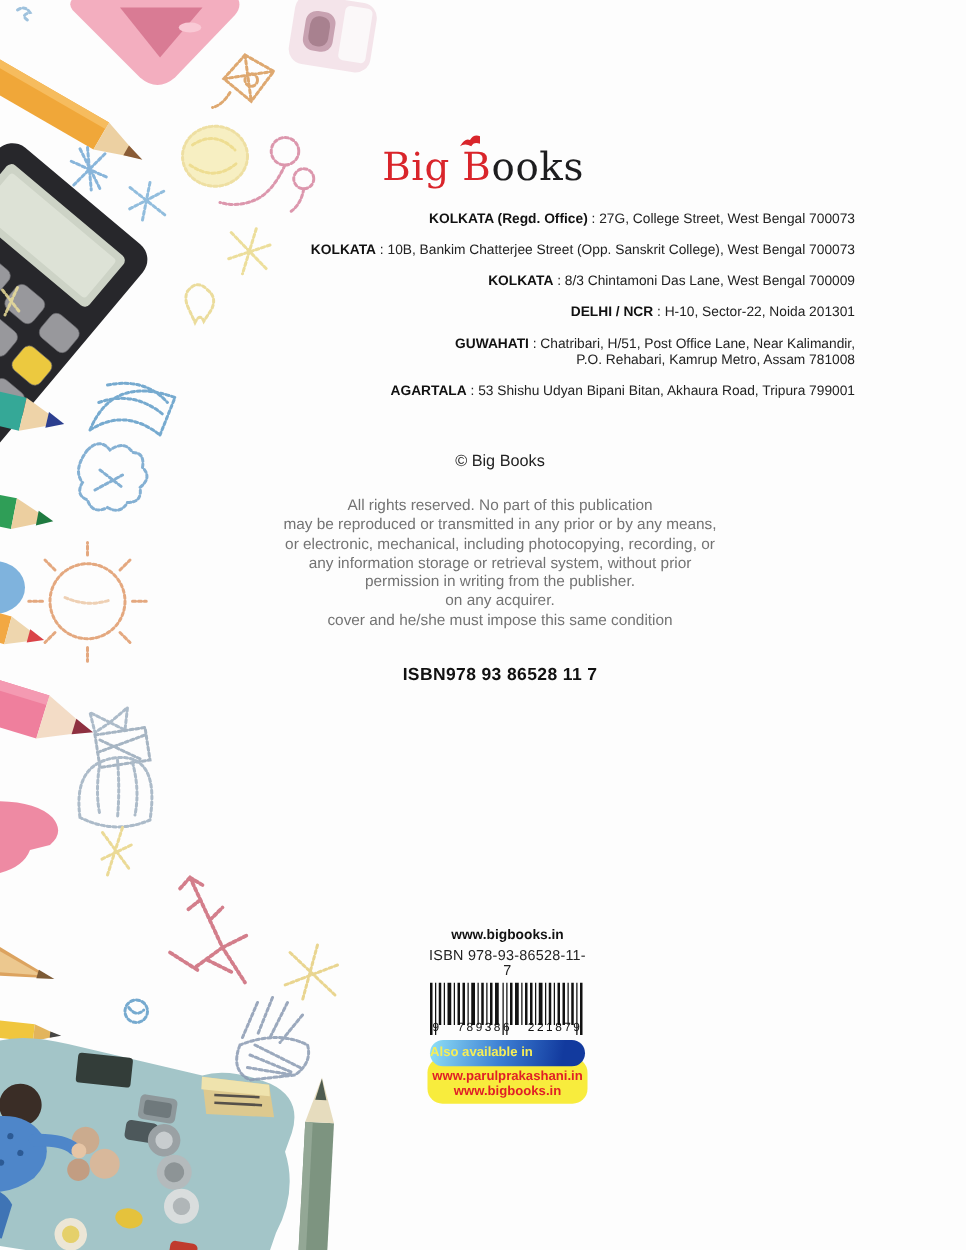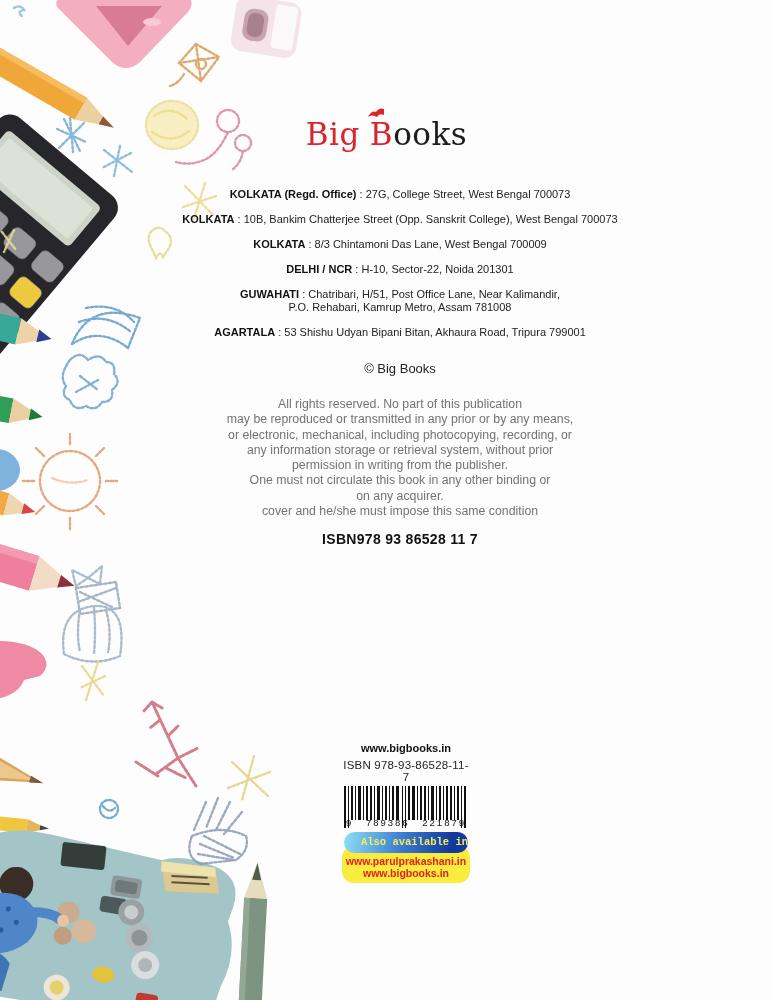--- a/index.html
+++ b/index.html
@@ -11,42 +11,42 @@
   .decor-svg { position:absolute; left:0; top:0; width:773px; height:1000px; z-index:1; }
   .content { position:absolute; left:116px; top:0; width:568px; text-align:center; z-index:2; }
 
   .logo { position:absolute; top:116px; left:0; width:100%; text-align:center;
           font-family:"DejaVu Serif", serif; font-weight:normal; font-size:31px; letter-spacing:.5px; }
   .logo .red { color:#d9252b; }
   .logo .blk { color:#1d1d1f; }
   .logo .word2 { margin-left:10px; position:relative; }
   .logo .book-flag { position:absolute; left:-3px; top:-9px; }
 
-  .addresses { position:absolute; top:188px; left:0; width:100%; }
+  .addresses { position:absolute; top:169px; left:0; width:100%;text-align:right; }
   .addr { font-size:11px; line-height:13px; margin-bottom:12px; color:#222; }
   .addr b { color:#111; }
 
   .copyright { position:absolute; top:361px; left:0; width:100%; font-size:13px; color:#222; }
 
   .rights { position:absolute; top:397px; left:0; width:100%; font-size:12.3px; line-height:15.3px; color:#737373; }
 
   .isbn-line { position:absolute; top:531px; left:0; width:100%; font-weight:bold; font-size:14px; color:#111; letter-spacing:.3px; }
   .isbn-line .num { margin-left:0; }
 
   .barcode-block { position:absolute; left:341px; top:742px; width:130px; text-align:center; z-index:2; }
   .bc-site { font-weight:bold; font-size:11px; margin-bottom:5px; color:#111; }
   .bc-isbn { font-size:11.5px; margin-bottom:3px; color:#222; letter-spacing:.2px; }
   .bc-wrap { position:relative; width:124px; height:44px; margin:0 auto; }
   .bc-digits { position:absolute; left:0; right:0; top:31px; display:flex; justify-content:space-between;
                padding:0 2px; font-size:9.5px; color:#111; letter-spacing:2px; }
 
   .badge { position:absolute; left:342px; top:832px; width:128px; height:48px; z-index:2; }
   .badge-pill { position:absolute; top:0; left:2px; right:2px; height:21px; border-radius:11px;
                 background:linear-gradient(100deg,#8ee0f6 0%, #3d7fd4 45%, #123a9e 85%);
-                color:#f5ee58; font-weight:bold; font-size:10.5px; line-height:21px; text-align:right; z-index:2;font-family:Liberation Mono, monospace; }
+                color:#f5ee58; font-weight:bold; font-size:10.5px; line-height:21px; text-align:left; z-index:2; }
   .badge-yellow { position:absolute; top:14px; left:0; right:0; border-radius:12px; background:#f8ec3d;
                   padding:10px 0 4px; z-index:1; text-align:center; }
   .badge-url { color:#e01f26; font-weight:bold; font-size:10.5px; line-height:11.5px; }
 </style>
 </head>
 <body>
 
 <div class="page">
 
   <svg class="decor-svg" viewBox="0 0 773 1000">
@@ -233,21 +233,20 @@
     </div>
 
     <div class="copyright">© Big Books</div>
 
     <div class="rights">
       <div>All rights reserved. No part of this publication</div>
       <div>may be reproduced or transmitted in any prior or by any means,</div>
       <div>or electronic, mechanical, including photocopying, recording, or</div>
       <div>any information storage or retrieval system, without prior</div>
       <div>permission in writing from the publisher.</div>
-      <div>One must not circulate this book in any other binding or</div>
       <div>on any acquirer.</div>
       <div>cover and he/she must impose this same condition</div>
     </div>
 
     <div class="isbn-line">
       <span>ISBN</span><span class="num">978 93 86528 11 7</span>
     </div>
   </div>
 
   <div class="barcode-block">

